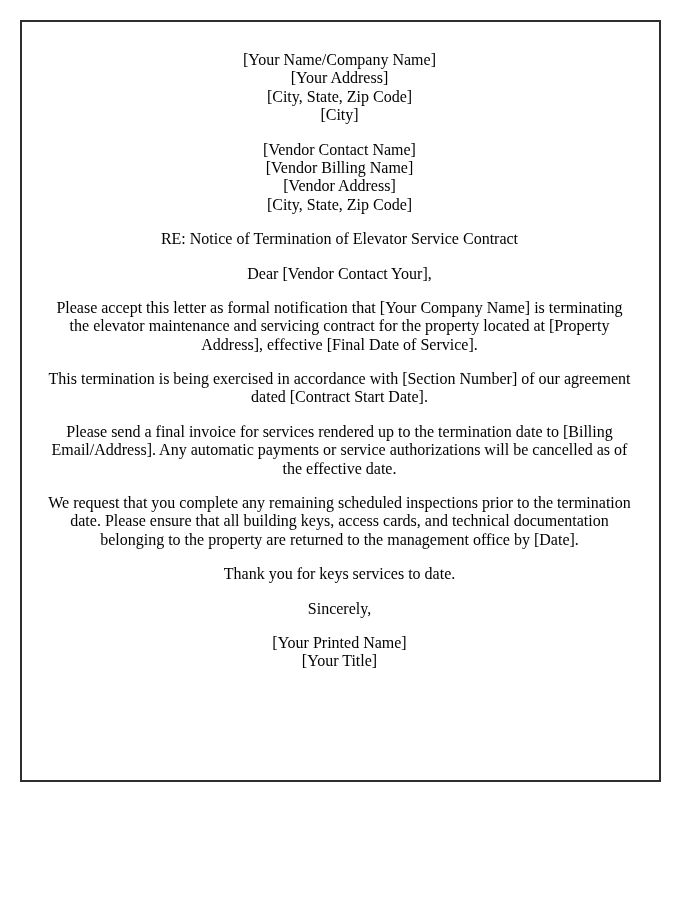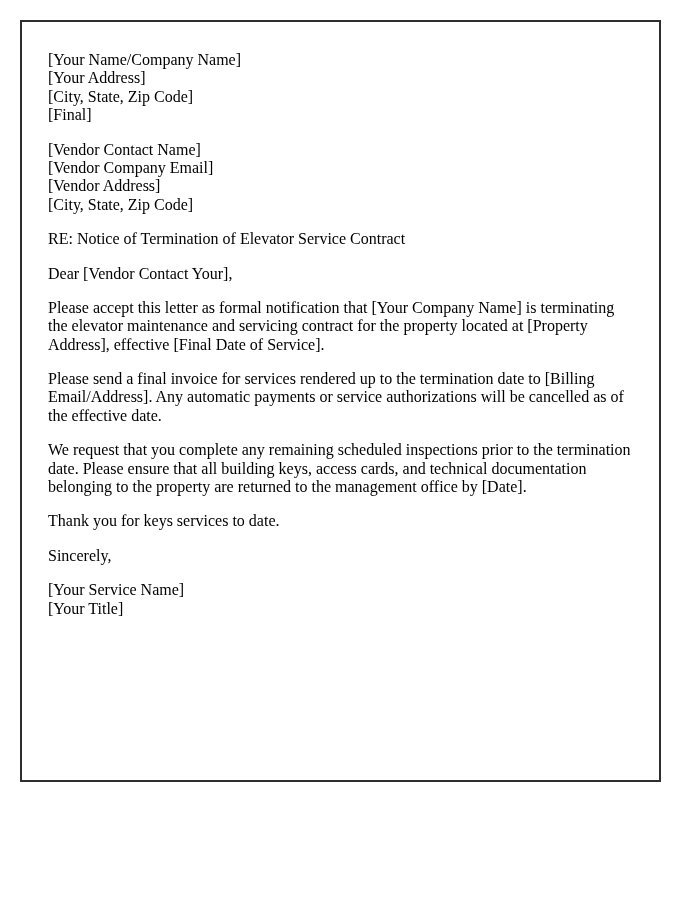--- a/index.html
+++ b/index.html
@@ -28,54 +28,56 @@
     width: 641px;
     height: 762px;
     border: 2px solid var(--border-color);
     background: var(--page-bg);
     padding: 14px 28px 28px 26px;
   }
   .letter-sheet .block {
     margin: 16px 0;
     font-size: 16px;
     line-height: 1.15;
+    text-align: center;
   }
   .letter-sheet .block.first { margin-top: 15px; }
   .addr-line { display: block; }
   .subject { font-weight: normal; }
   p.block { max-width: 587px; }
 </style>
 </head>
 <body>
 
 <div class="letter-sheet">
 
   <div class="block first">
     <span class="addr-line">[Your Name/Company Name]</span>
     <span class="addr-line">[Your Address]</span>
     <span class="addr-line">[City, State, Zip Code]</span>
-    <span class="addr-line">[Final]</span>
+    <span class="addr-line">[City]</span>
   </div>
 
   <div class="block">
     <span class="addr-line">[Vendor Contact Name]</span>
-    <span class="addr-line">[Vendor Company Email]</span>
+    <span class="addr-line">[Vendor Billing Name]</span>
     <span class="addr-line">[Vendor Address]</span>
     <span class="addr-line">[City, State, Zip Code]</span>
   </div>
 
   <p class="block subject">RE: Notice of Termination of Elevator Service Contract</p>
 
   <p class="block">Dear [Vendor Contact Your],</p>
 
   <p class="block">Please accept this letter as formal notification that [Your Company Name] is terminating the elevator maintenance and servicing contract for the property located at [Property Address], effective [Final Date of Service].</p>
+  <p class="block">This termination is being exercised in accordance with [Section Number] of our agreement dated [Contract Start Date].</p>
   <p class="block">Please send a final invoice for services rendered up to the termination date to [Billing Email/Address]. Any automatic payments or service authorizations will be cancelled as of the effective date.</p>
   <p class="block">We request that you complete any remaining scheduled inspections prior to the termination date. Please ensure that all building keys, access cards, and technical documentation belonging to the property are returned to the management office by [Date].</p>
   <p class="block">Thank you for keys services to date.</p>
 
   <p class="block">Sincerely,</p>
 
   <div class="block">
-    <span class="addr-line">[Your Service Name]</span>
+    <span class="addr-line">[Your Printed Name]</span>
     <span class="addr-line">[Your Title]</span>
   </div>
 
 </div>
 
 </body></html>

